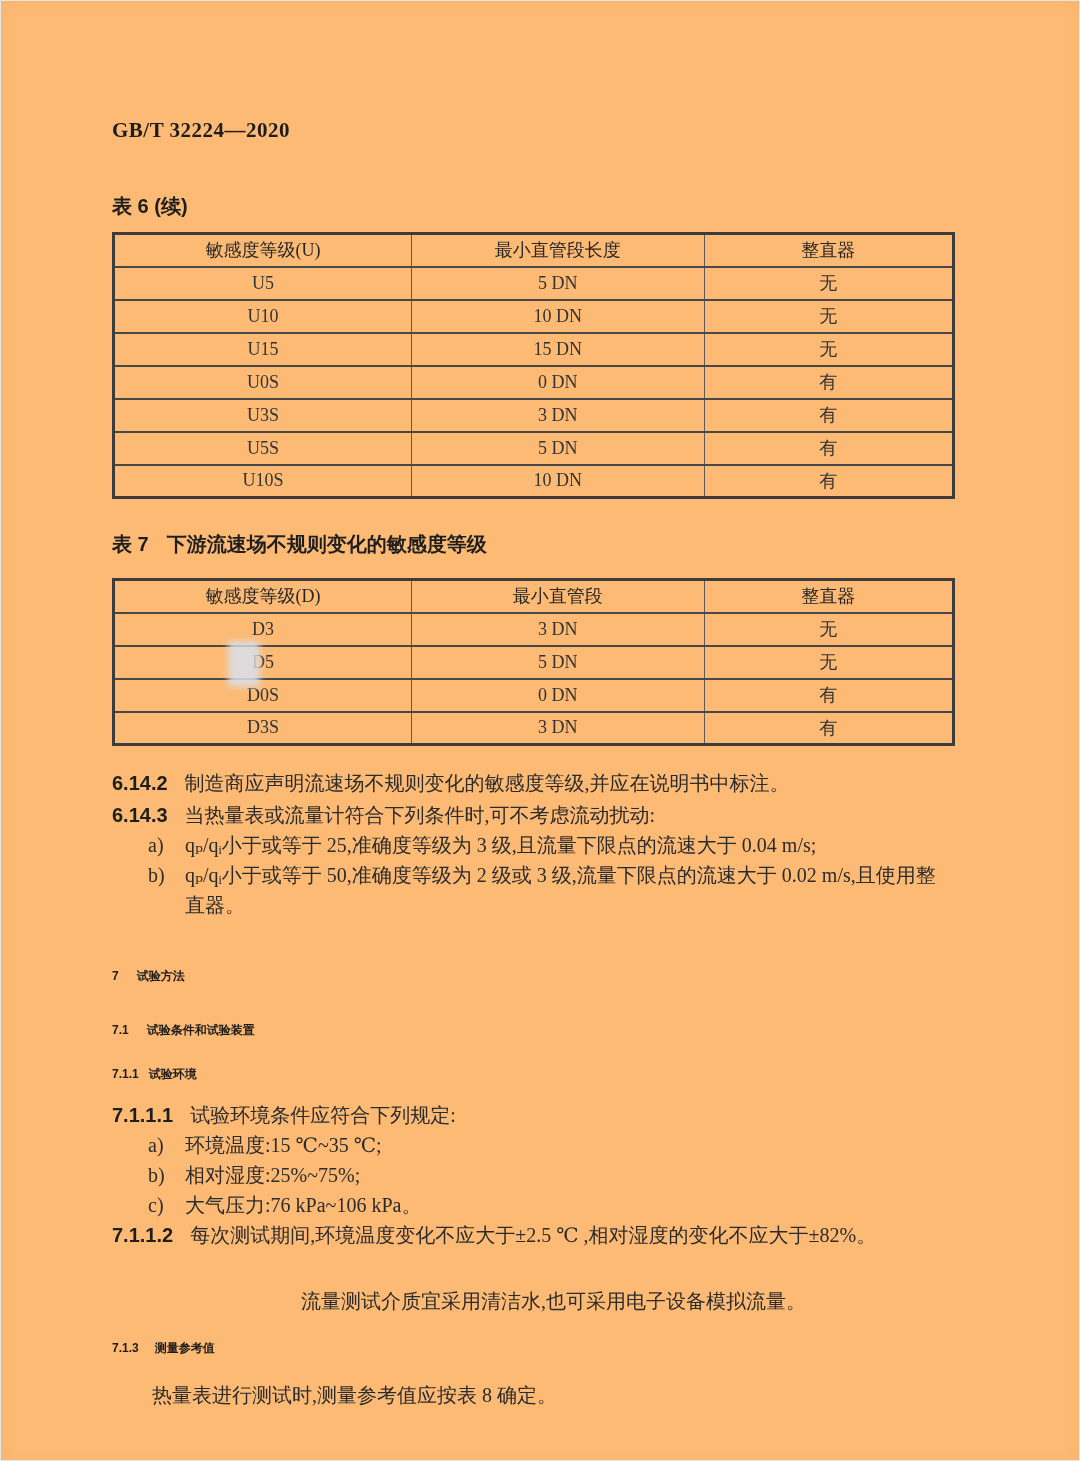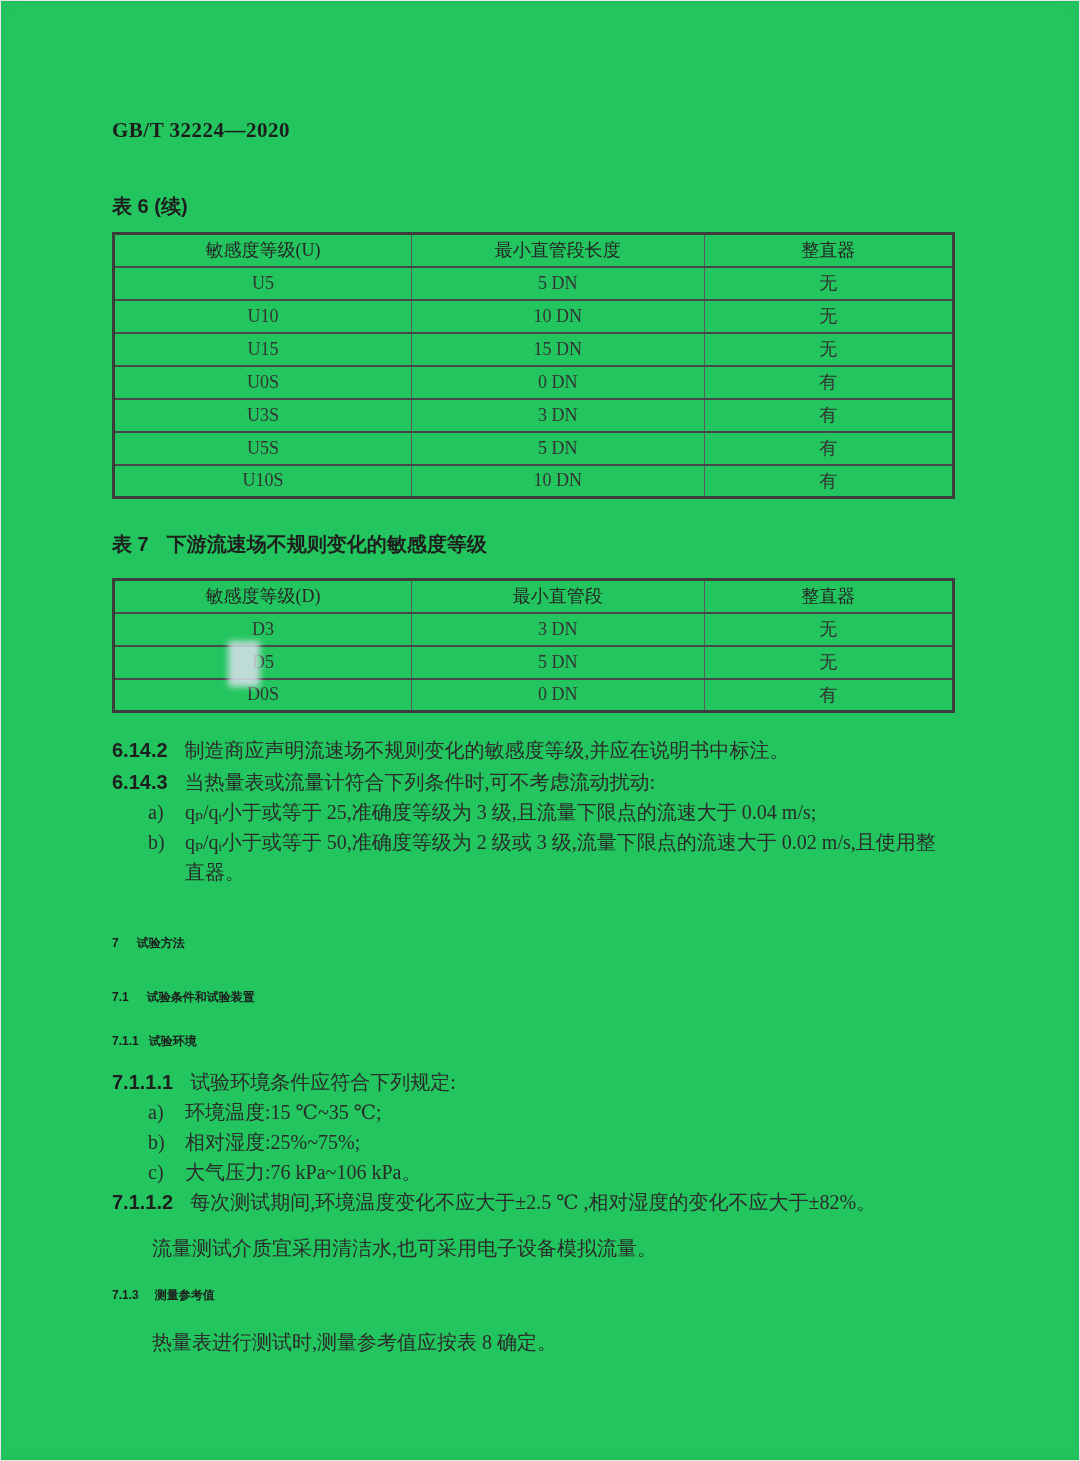--- a/index.html
+++ b/index.html
@@ -1,21 +1,21 @@
 <!DOCTYPE html>
 <html><head>
 <meta charset="utf-8">
 <style>
   * { margin:0; padding:0; box-sizing:border-box; }
   html,body { background:#e9e9e9; }
   .page {
     position:relative;
     width:1080px; height:1461px;
     margin:0 auto;
-    background:#22c55e;
+    background:#fdba74;
     box-shadow: inset 0 0 0 1px #e6e6e6, inset 0 0 18px rgba(0,0,0,0.04);
     color:#2b2b2b;
     font-family:"Liberation Serif","DejaVu Serif",serif;
     overflow:hidden;
   }
   .content { position:absolute; left:112px; top:0; width:843px; }
 
   .doc-header {
     margin-top:118px;
     font-size:21px; font-weight:bold;
@@ -163,20 +163,25 @@
         <tr>
           <td>D5</td>
           <td>5 DN</td>
           <td>无</td>
         </tr>
         <tr>
           <td>D0S</td>
           <td>0 DN</td>
           <td>有</td>
         </tr>
+        <tr>
+          <td>D3S</td>
+          <td>3 DN</td>
+          <td>有</td>
+        </tr>
       </tbody>
     </table>
 
     <div class="clause mt-after-table">
       <span class="num">6.14.2</span><span>制造商应声明流速场不规则变化的敏感度等级,并应在说明书中标注。</span>
     </div>
 
     <div class="clause" style="margin-top:2px;">
       <span class="num">6.14.3</span><span>当热量表或流量计符合下列条件时,可不考虑流动扰动:</span>
     </div>
@@ -217,21 +222,21 @@
     <div class="list-item">
       <span class="li-label">c)</span>
       <span class="li-text">大气压力:76 kPa~106 kPa。</span>
     </div>
 
     <div class="clause">
       <span class="num">7.1.1.2</span><span>每次测试期间,环境温度变化不应大于±2.5 ℃ ,相对湿度的变化不应大于±82%。</span>
     </div>
 
 
-    <div class="body-para" style="margin-top:16px;">流量测试介质宜采用清洁水,也可采用电子设备模拟流量。</div>
+    <div class="body-para" style="margin-top:36px;text-align:center;">流量测试介质宜采用清洁水,也可采用电子设备模拟流量。</div>
 
     <div class="h3-heading" style="margin-top:18px;">
       <span class="num" style="margin-right:16px;">7.1.3</span><span>测量参考值</span>
     </div>
 
     <div class="body-para" style="margin-top:18px;">热量表进行测试时,测量参考值应按表 8 确定。</div>
 
   </div>
 
   <div class="smudge"></div>

